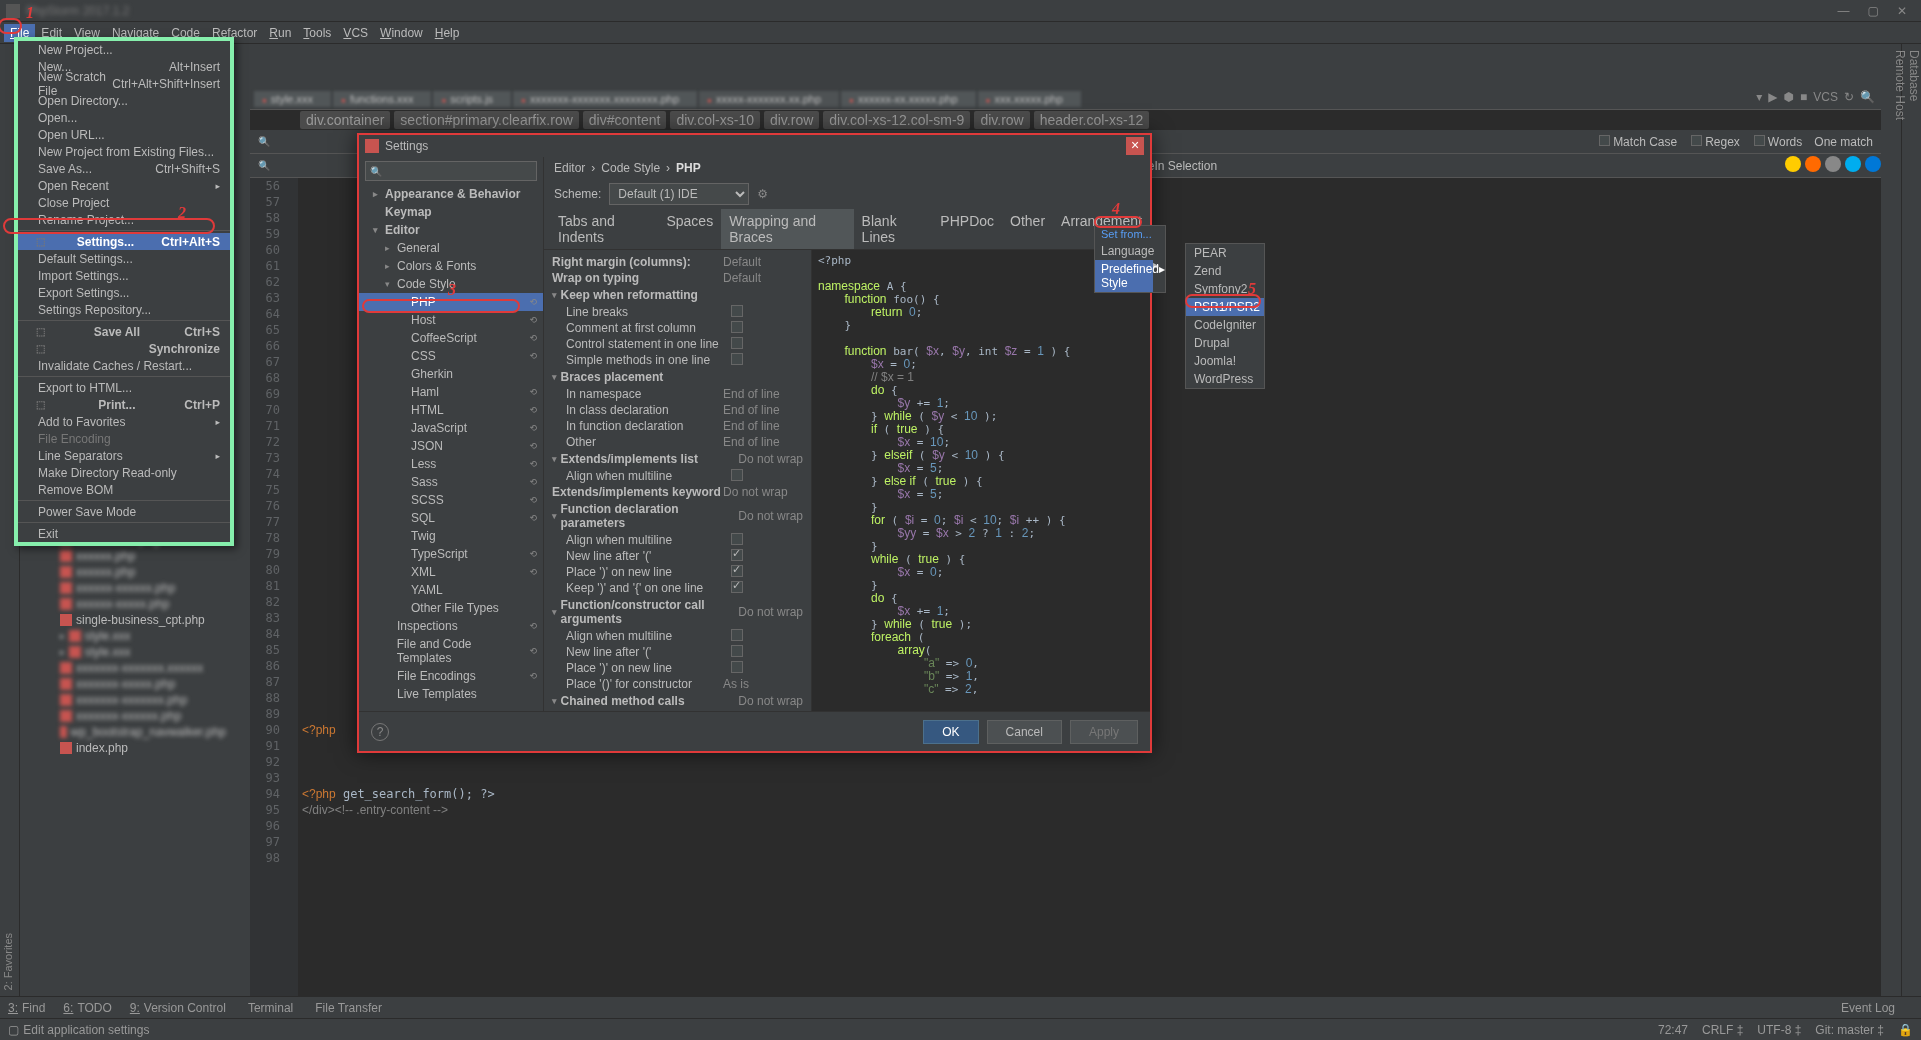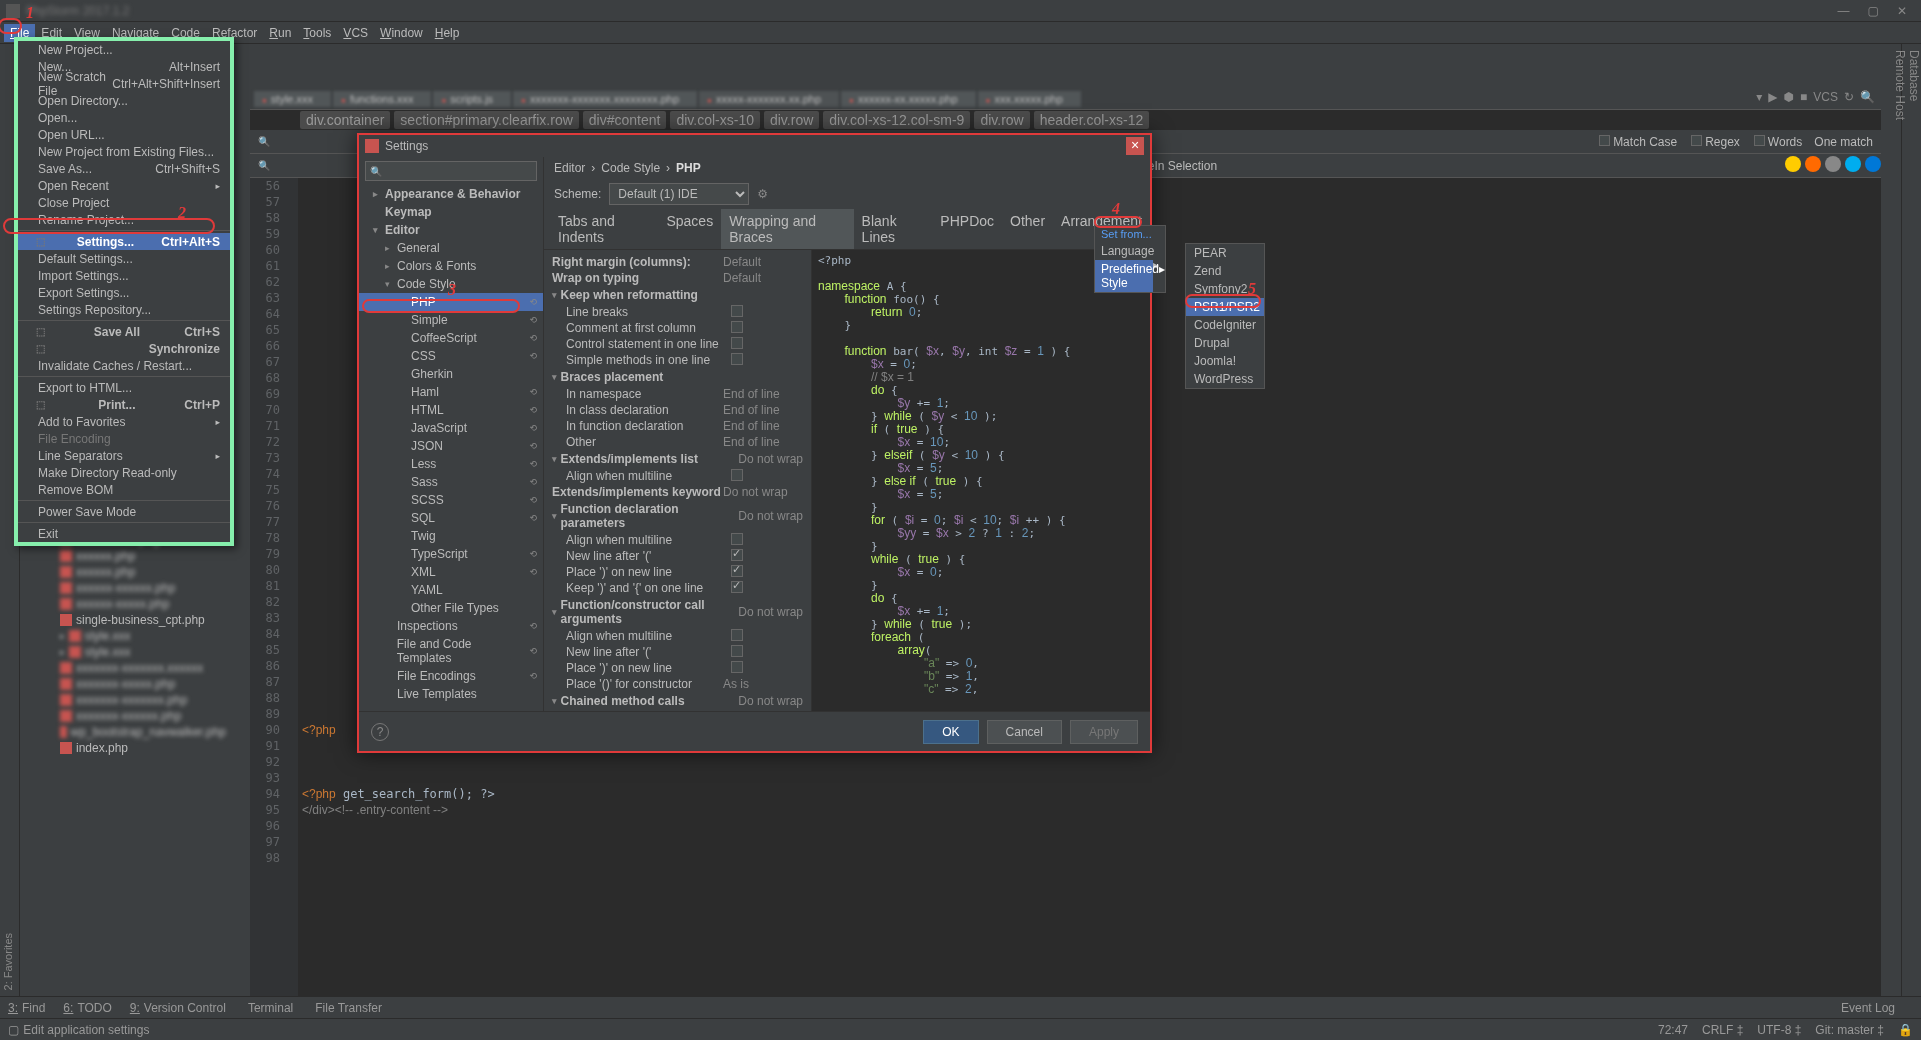--- a/index.html
+++ b/index.html
@@ -451,21 +451,21 @@
             <span class="ar">▾</span>
             <span>Code Style</span>
           </div>
           <div class="node l3 sel">
             <span class="ar"></span>
             <span>PHP</span>
             <span class="rst">⟲</span>
           </div>
           <div class="node l3">
             <span class="ar"></span>
-            <span>Simple</span>
+            <span>Host</span>
             <span class="rst">⟲</span>
           </div>
           <div class="node l3">
             <span class="ar"></span>
             <span>CoffeeScript</span>
             <span class="rst">⟲</span>
           </div>
           <div class="node l3">
             <span class="ar"></span>
             <span>CSS</span>

